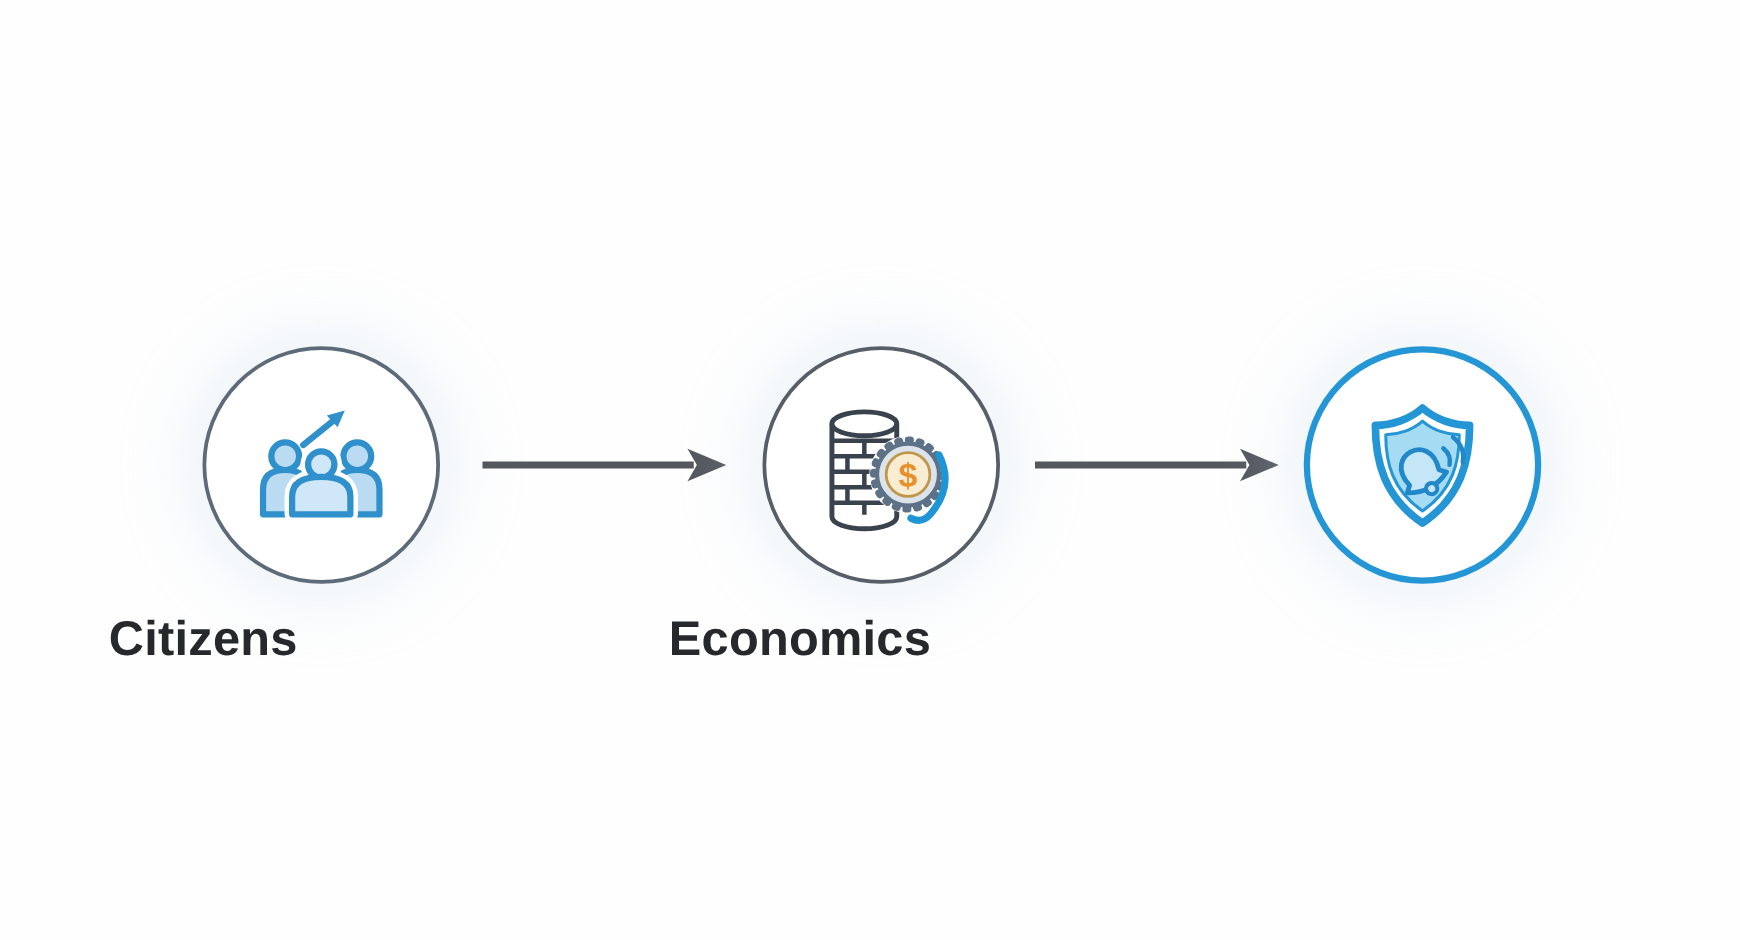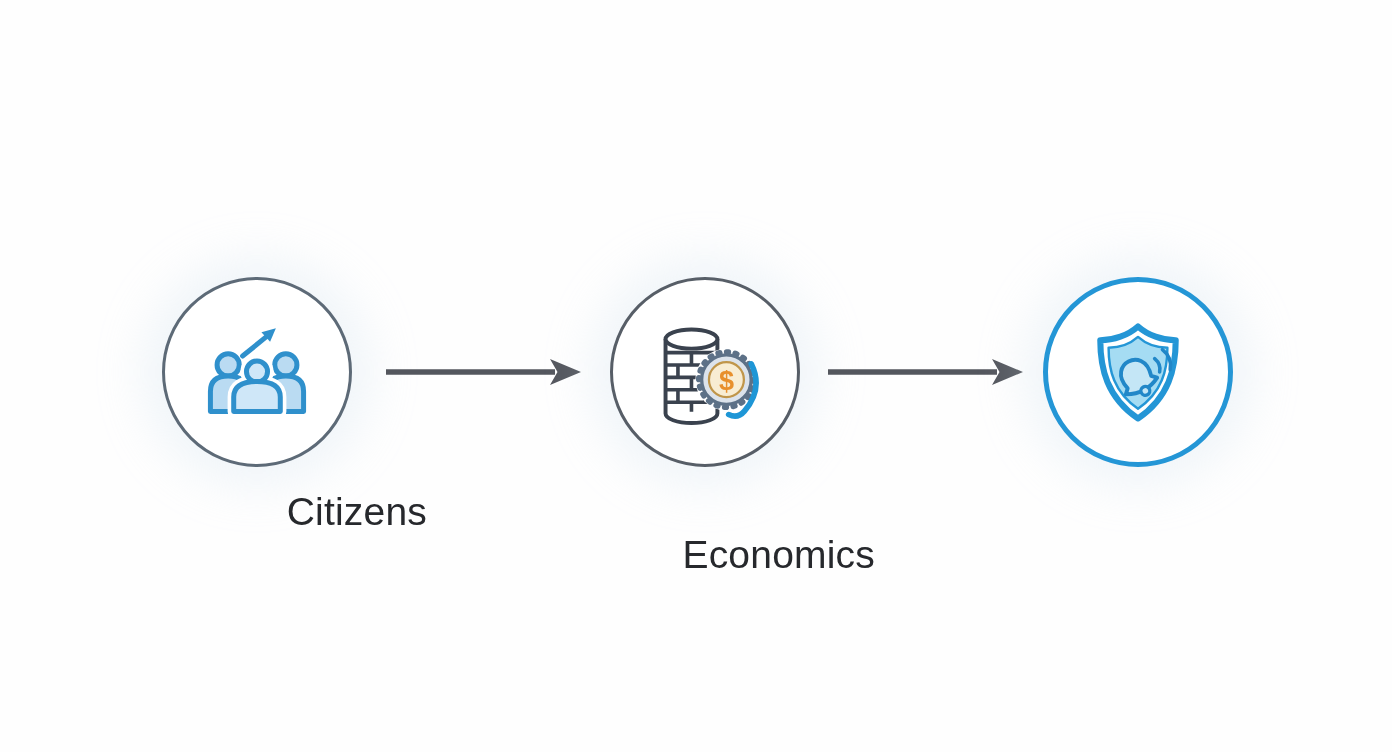--- a/index.html
+++ b/index.html
@@ -23,28 +23,28 @@
     justify-content: center;
     box-shadow: 0 0 46px 20px rgba(205, 222, 238, 0.28);
   }
   .node-circle.gray1 { left: 162px; top: 277px; border: 3.5px solid #5d6a77; }
   .node-circle.gray2 { left: 610px; top: 277px; border: 3.5px solid #575e67; }
   .node-circle.blue  { left: 1043px; top: 277px; border: 5px solid #2496d6; }
   .node-label {
     position: absolute;
     top: 490px;
     width: 340px;
-    text-align: right;
+    text-align: left;
     font-size: 39px;
-    font-weight: 400;
+    font-weight: 700;
     color: #26282c;
     letter-spacing: 0.2px;
   }
   .label-1 { left: 87px; }
-  .label-2 { left: 535px; margin-top: 43px; }
+  .label-2 { left: 535px; }
   .label-3 { left: 968px; }
   .arrow {
     position: absolute;
     top: 355px;
     width: 200px;
     height: 34px;
   }
   .arrow-1 { left: 383px; }
   .arrow-2 { left: 825px; }
   .icon-svg { display: block; }

